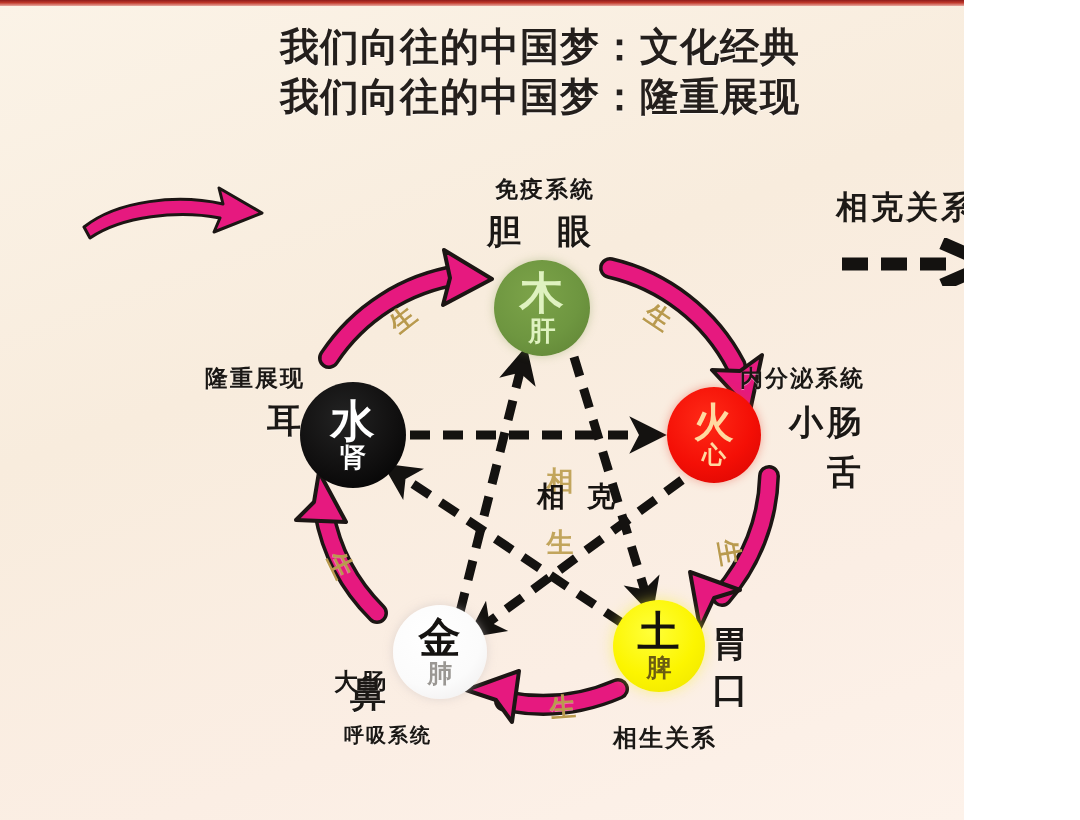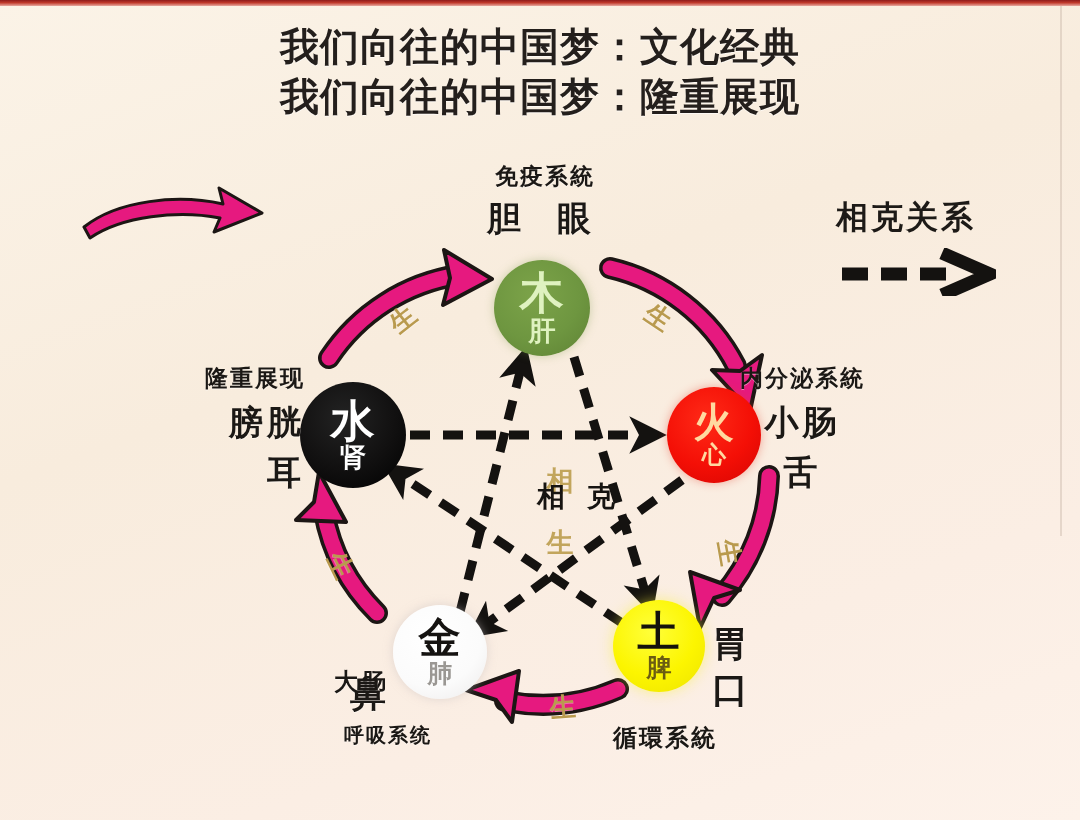--- a/index.html
+++ b/index.html
@@ -2,21 +2,21 @@
 <html><head>
 <meta charset="utf-8">
 <style>
   html, body {
     margin: 0;
     padding: 0;
     background: #ffffff;
   }
   #stage {
     position: relative;
-    width: 1080px;
+    width: 964px;
     height: 820px;
     overflow: hidden;
     background: linear-gradient(160deg, #fbf3e7 0%, #f8ecdd 40%, #fbeee4 75%, #fdf2ea 100%);
     font-family: "DejaVu Sans", "Liberation Sans", sans-serif;
   }
   #topbar {
     position: absolute;
     left: 0; top: 0;
     width: 1080px; height: 6px;
     background: linear-gradient(180deg, #8e1b1b 0%, #c0392b 45%, #e8a9a0 100%);
@@ -50,21 +50,21 @@
     position: absolute;
   }
   .legend .ltext {
     font-size: 32px;
     font-weight: 700;
     color: #1d1a17;
     letter-spacing: 3px;
     white-space: nowrap;
   }
   #legend-sheng { left: 78px; top: 176px; }
-  #legend-ke    { left: 836px; top: 196px; }
+  #legend-ke    { left: 836px; top: 186px; }
   #legend-sheng svg { display:block; margin-top: 4px; }
   #legend-ke svg { display:block; margin-top: 8px; margin-left: 2px; }
 
   
   #diagram {
     position: absolute;
     left: 0; top: 0;
     width: 1080px; height: 820px;
   }
 
@@ -132,24 +132,24 @@
   .organ {
     position: absolute;
     color: #1b1815;
     font-weight: 700;
     white-space: nowrap;
     text-shadow: 0 1px 0 rgba(255,255,255,0.45);
   }
   .organ .sys { font-size: 23px; letter-spacing: 2px; display:block; }
   .organ .org { font-size: 34px; letter-spacing: 4px; display:block; }
 
-  #lbl-wood  { left: 460px; top: 161px; text-align: center; width: 170px; }
+  #lbl-wood  { left: 460px; top: 174px; text-align: center; width: 170px; }
   #lbl-wood .org { margin-top: 4px; letter-spacing: 12px; }
 
-  #lbl-fire  { left: 740px; top: 363px; text-align: center; }
+  #lbl-fire  { left: 740px; top: 363px; text-align: right; }
   #lbl-fire .org { margin-top: 6px; }
   #lbl-fire .org2 { font-size: 34px; display:block; margin-top: 4px; }
 
   #lbl-water { left: 180px; top: 363px; text-align: right; width: 125px; }
   #lbl-water .org { margin-top: 6px; }
   #lbl-water .org2 { font-size: 34px; display:block; margin-top: 4px; }
 
   #lbl-metal-a { left: 300px; top: 630px; text-align: right; width: 90px; }
   #lbl-metal-a .org { font-size: 24px; margin-top: 36px; }
   #lbl-metal-b { left: 345px; top: 670px; text-align: right; width: 45px; }
@@ -308,42 +308,41 @@
   </div>
 
   <div class="organ" id="lbl-fire">
     <span class="sys">内分泌系統</span>
     <span class="org">小肠</span>
     <span class="org org2">舌</span>
   </div>
 
   <div class="organ" id="lbl-water">
     <span class="sys">隆重展现</span>
-    <span class="org">膀胱</span>
     <span class="org org2">耳</span>
   </div>
 
   <div class="organ" id="lbl-metal-a">
     <span class="org">大肠</span>
   </div>
   <div class="organ" id="lbl-metal-b">
     <span class="org">鼻</span>
   </div>
   <div class="organ" id="lbl-metal-c">
     <span class="sys">呼吸系统</span>
   </div>
 
   <div class="organ" id="lbl-earth-a">
     <span class="org">胃</span>
   </div>
   <div class="organ" id="lbl-earth-b">
     <span class="org">口</span>
   </div>
   <div class="organ" id="lbl-earth-c">
-    <span class="sys">循環系統</span>
+    <span class="sys">相生关系</span>
   </div>
 
   <div class="sheng" id="sheng-1">生</div>
   <div class="sheng" id="sheng-2">生</div>
   <div class="sheng" id="sheng-3">生</div>
   <div class="sheng" id="sheng-4">生</div>
   <div class="sheng" id="sheng-5">生</div>
 
   <div id="center-xiangsheng">
     <span>相</span>

